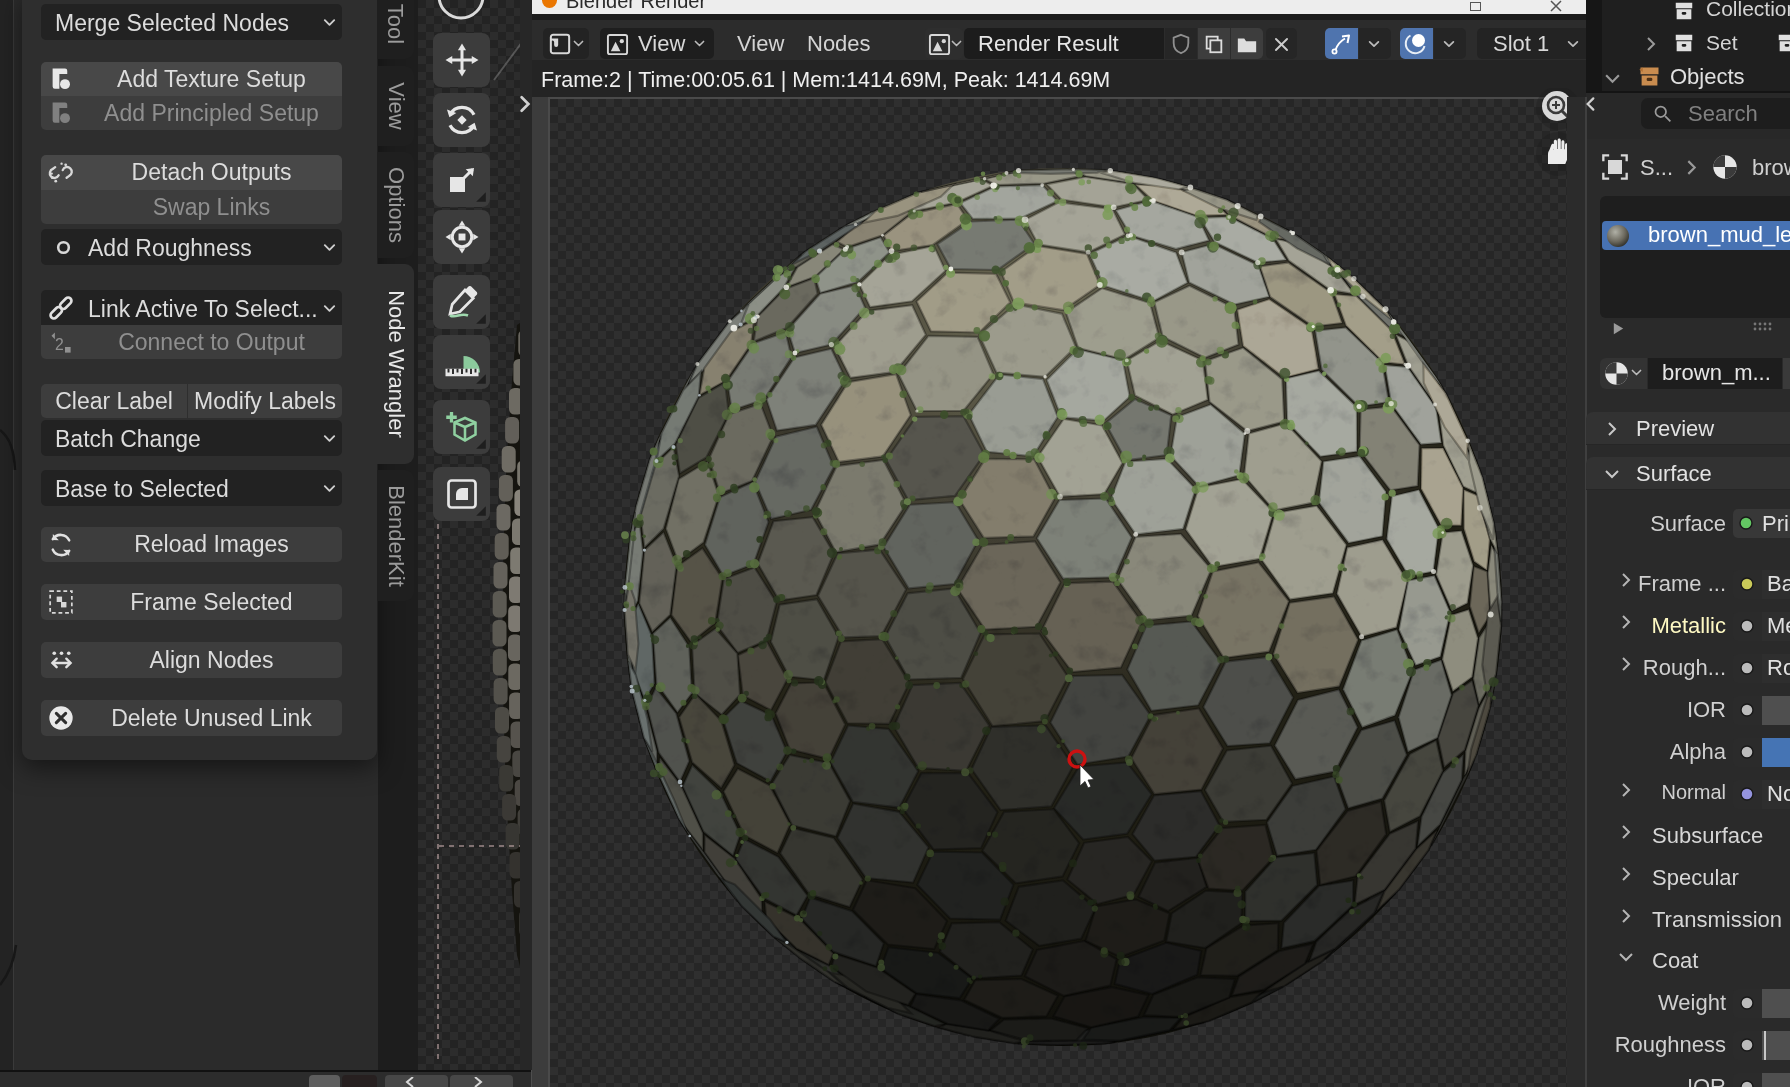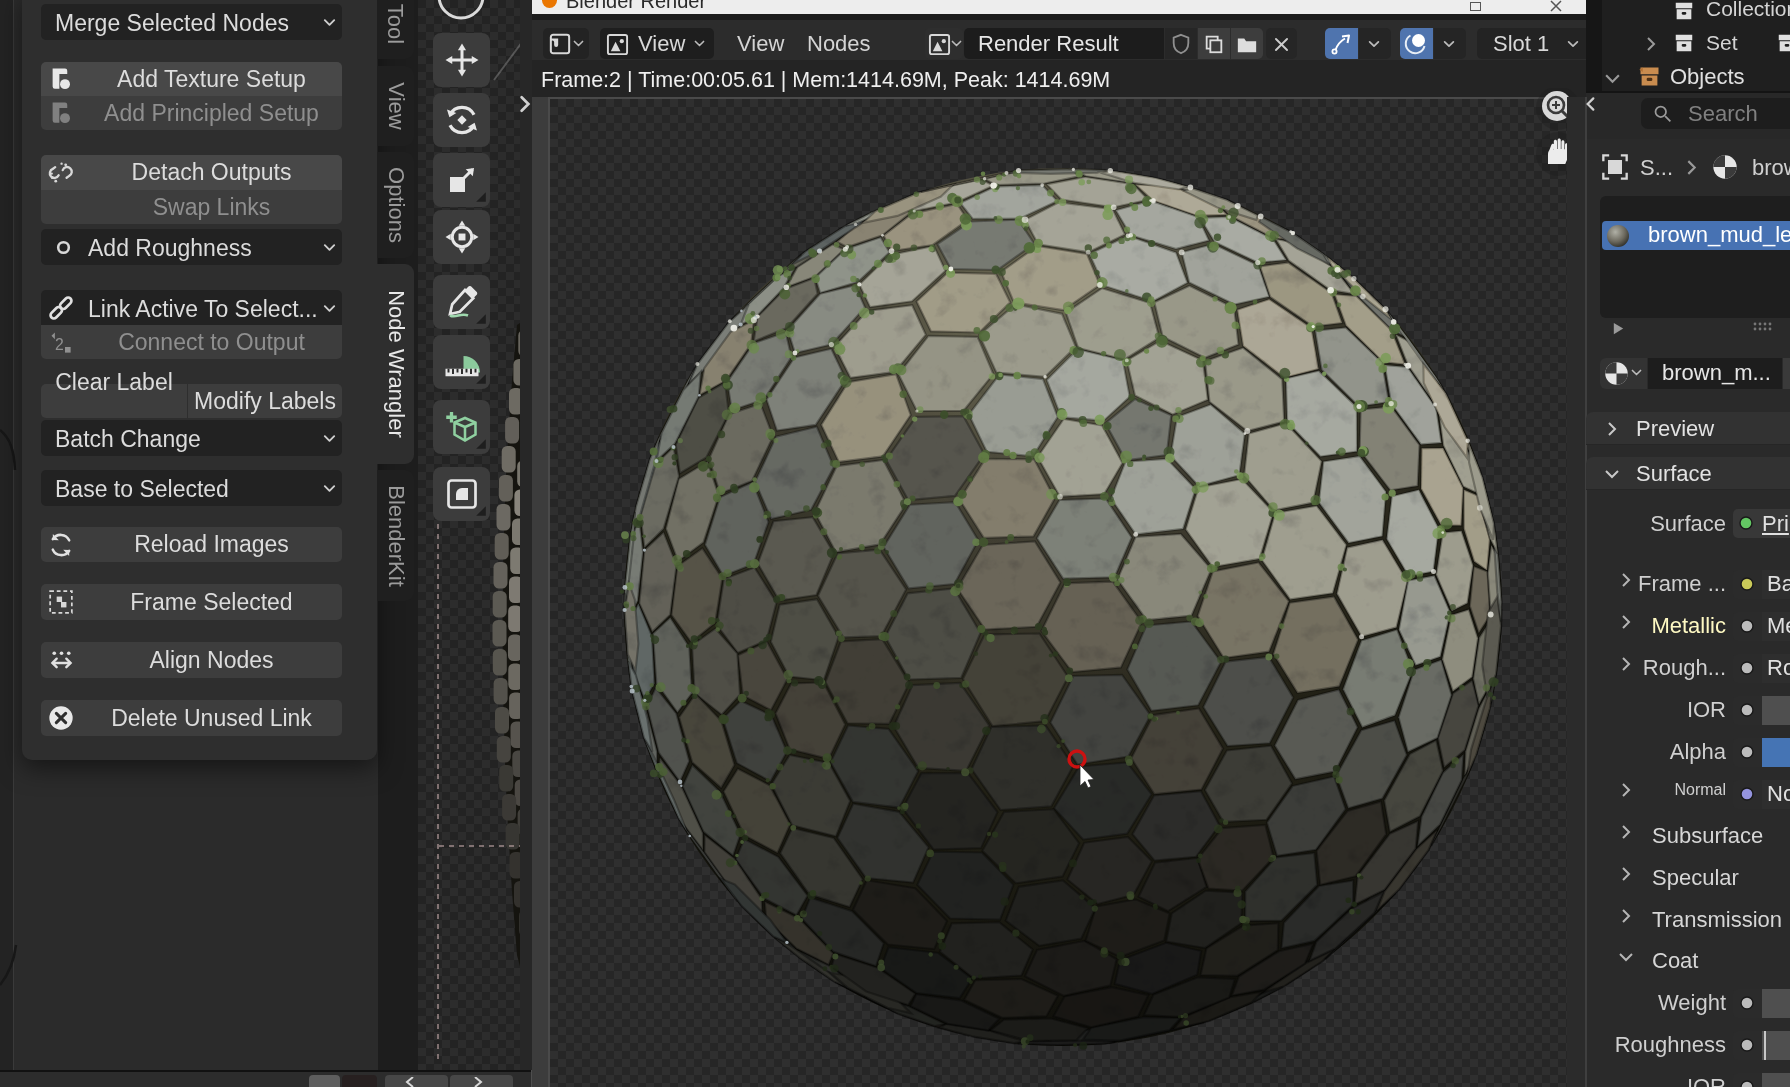--- a/index.html
+++ b/index.html
@@ -134,21 +134,21 @@
       <path d="M3,5.5 L8,10.5 L13,5.5" stroke="#cfcfcf" stroke-width="2" fill="none" stroke-linecap="round" stroke-linejoin="round"></path>
     </svg>
 <div class="abs row" style="left:81px;top:325px;width:261px;height:34px;justify-content:center;font-size:23px;color:#8f8f8f;white-space:nowrap;">Connect to Output</div>
 <svg class="abs" style="left:47px;top:329px;" width="27" height="27" viewBox="0 0 24 24">
       <path d="M4,6 l3,-3 l0,6 z" fill="#909090"></path>
       <text x="7" y="19" font-size="14" fill="#909090" font-family="Liberation Sans">2</text>
       <rect x="16" y="16" width="5" height="5" fill="#909090"></rect>
     </svg>
 <div class="abs" style="left:41px;top:384px;width:146px;height:34px;background:#3d3d3d;border-radius:5px 0 0 5px;"></div>
 <div class="abs" style="left:188px;top:384px;width:154px;height:34px;background:#3d3d3d;border-radius:0 5px 5px 0;"></div>
-<div class="abs row" style="left:41px;top:365px;width:146px;height:34px;justify-content:center;font-size:23px;color:#dcdcdc;white-space:nowrap;">Clear Label</div>
+<div class="abs row" style="left:41px;top:384px;width:146px;height:34px;justify-content:center;font-size:23px;color:#dcdcdc;white-space:nowrap;">Clear Label</div>
 <div class="abs row" style="left:188px;top:384px;width:154px;height:34px;justify-content:center;font-size:23px;color:#dcdcdc;white-space:nowrap;">Modify Labels</div>
 <div class="abs" style="left:41px;top:420px;width:301px;height:36px;background:#222222;border-radius:5px;"></div>
 <div class="abs" style="left:55px;top:426px;font-size:23px;color:#dcdcdc;font-weight:400;white-space:nowrap;">Batch Change</div>
 <svg class="abs" style="left:322px;top:431px;" width="15" height="15" viewBox="0 0 16 16">
       <path d="M3,5.5 L8,10.5 L13,5.5" stroke="#cfcfcf" stroke-width="2" fill="none" stroke-linecap="round" stroke-linejoin="round"></path>
     </svg>
 <div class="abs" style="left:41px;top:470px;width:301px;height:36px;background:#222222;border-radius:5px;"></div>
 <div class="abs" style="left:55px;top:476px;font-size:23px;color:#dcdcdc;font-weight:400;white-space:nowrap;">Base to Selected</div>
 <svg class="abs" style="left:322px;top:481px;" width="15" height="15" viewBox="0 0 16 16">
       <path d="M3,5.5 L8,10.5 L13,5.5" stroke="#cfcfcf" stroke-width="2" fill="none" stroke-linecap="round" stroke-linejoin="round"></path>
@@ -1516,21 +1516,21 @@
 <div class="abs" style="left:1586px;top:457px;width:204px;height:33px;background:#323232;border-radius:7px 0 0 0;border-bottom:1px solid #262626;"></div>
     <svg class="abs" style="left:1604px;top:466px;" width="16" height="16" viewBox="0 0 16 16">
       <path d="M2,5 L8,11 L14,5" stroke="#c8c8c8" stroke-width="2" fill="none"></path>
     </svg>
     <div class="abs" style="left:1636px;top:461px;font-size:22px;color:#e2e2e2;font-weight:400;white-space:nowrap;">Surface</div>
 <div class="abs" style="left:1560px;top:511px;width:166px;text-align:right;font-size:22px;color:#cfcfcf;white-space:nowrap;">Surface</div>
 <div class="abs" style="left:1733px;top:509px;width:57px;height:29px;background:#383838;border-radius:5px 0 0 5px;"></div>
 <svg class="abs" style="left:1738px;top:515px;" width="16" height="16" viewBox="0 0 16 16">
       <circle cx="8" cy="8" r="6" fill="#63c763" stroke="#191919" stroke-width="1.4"></circle>
     </svg>
-<div class="abs" style="left:1762px;top:511px;font-size:22px;color:#e0e0e0;font-weight:400;white-space:nowrap;text-decoration:underline;">Pri</div>
+<div class="abs" style="left:1762px;top:511px;font-size:22px;color:#e0e0e0;font-weight:400;white-space:nowrap;">Pri</div>
 <div class="abs" style="left:1560px;top:571px;width:166px;text-align:right;font-size:22px;color:#cfcfcf;white-space:nowrap;">Frame ...</div>
 <svg class="abs" style="left:1618px;top:572px;" width="16" height="16" viewBox="0 0 16 16">
       <g stroke="#b5b5b5" stroke-width="2" fill="none">
         <path d="M5,2 L11,8 L5,14"></path>
       </g>
     </svg>
 <div class="abs" style="left:1733px;top:570px;width:29px;height:29px;background:#2b2b2b;border-radius:5px 0 0 5px;"></div>
 <svg class="abs" style="left:1739px;top:576px;" width="16" height="16" viewBox="0 0 16 16">
       <circle cx="8" cy="8" r="6" fill="#c9c959" stroke="#191919" stroke-width="1.4"></circle>
     </svg>
@@ -1565,21 +1565,21 @@
 <svg class="abs" style="left:1739px;top:702px;" width="16" height="16" viewBox="0 0 16 16">
       <circle cx="8" cy="8" r="6" fill="#bbbbbb" stroke="#191919" stroke-width="1.4"></circle>
     </svg>
 <div class="abs" style="left:1762px;top:696px;width:28px;height:29px;background:#4f4f4f;"></div>
 <div class="abs" style="left:1560px;top:739px;width:166px;text-align:right;font-size:22px;color:#cfcfcf;white-space:nowrap;">Alpha</div>
 <div class="abs" style="left:1733px;top:738px;width:29px;height:29px;background:#2b2b2b;border-radius:5px 0 0 5px;"></div>
 <svg class="abs" style="left:1739px;top:744px;" width="16" height="16" viewBox="0 0 16 16">
       <circle cx="8" cy="8" r="6" fill="#bbbbbb" stroke="#191919" stroke-width="1.4"></circle>
     </svg>
 <div class="abs" style="left:1762px;top:738px;width:28px;height:29px;background:#4574b4;"></div>
-<div class="abs" style="left:1560px;top:781px;width:166px;text-align:right;font-size:16px;color:#cfcfcf;white-space:nowrap;">Normal</div>
+<div class="abs" style="left:1560px;top:781px;width:166px;text-align:right;font-size:20px;color:#cfcfcf;white-space:nowrap;">Normal</div>
 <svg class="abs" style="left:1618px;top:782px;" width="16" height="16" viewBox="0 0 16 16">
       <g stroke="#b5b5b5" stroke-width="2" fill="none">
         <path d="M5,2 L11,8 L5,14"></path>
       </g>
     </svg>
 <div class="abs" style="left:1733px;top:780px;width:29px;height:29px;background:#2b2b2b;border-radius:5px 0 0 5px;"></div>
 <svg class="abs" style="left:1739px;top:786px;" width="16" height="16" viewBox="0 0 16 16">
       <circle cx="8" cy="8" r="6" fill="#9493dd" stroke="#191919" stroke-width="1.4"></circle>
     </svg>
 <div class="abs" style="left:1762px;top:780px;width:28px;height:29px;background:#2e2e2e;"></div>

